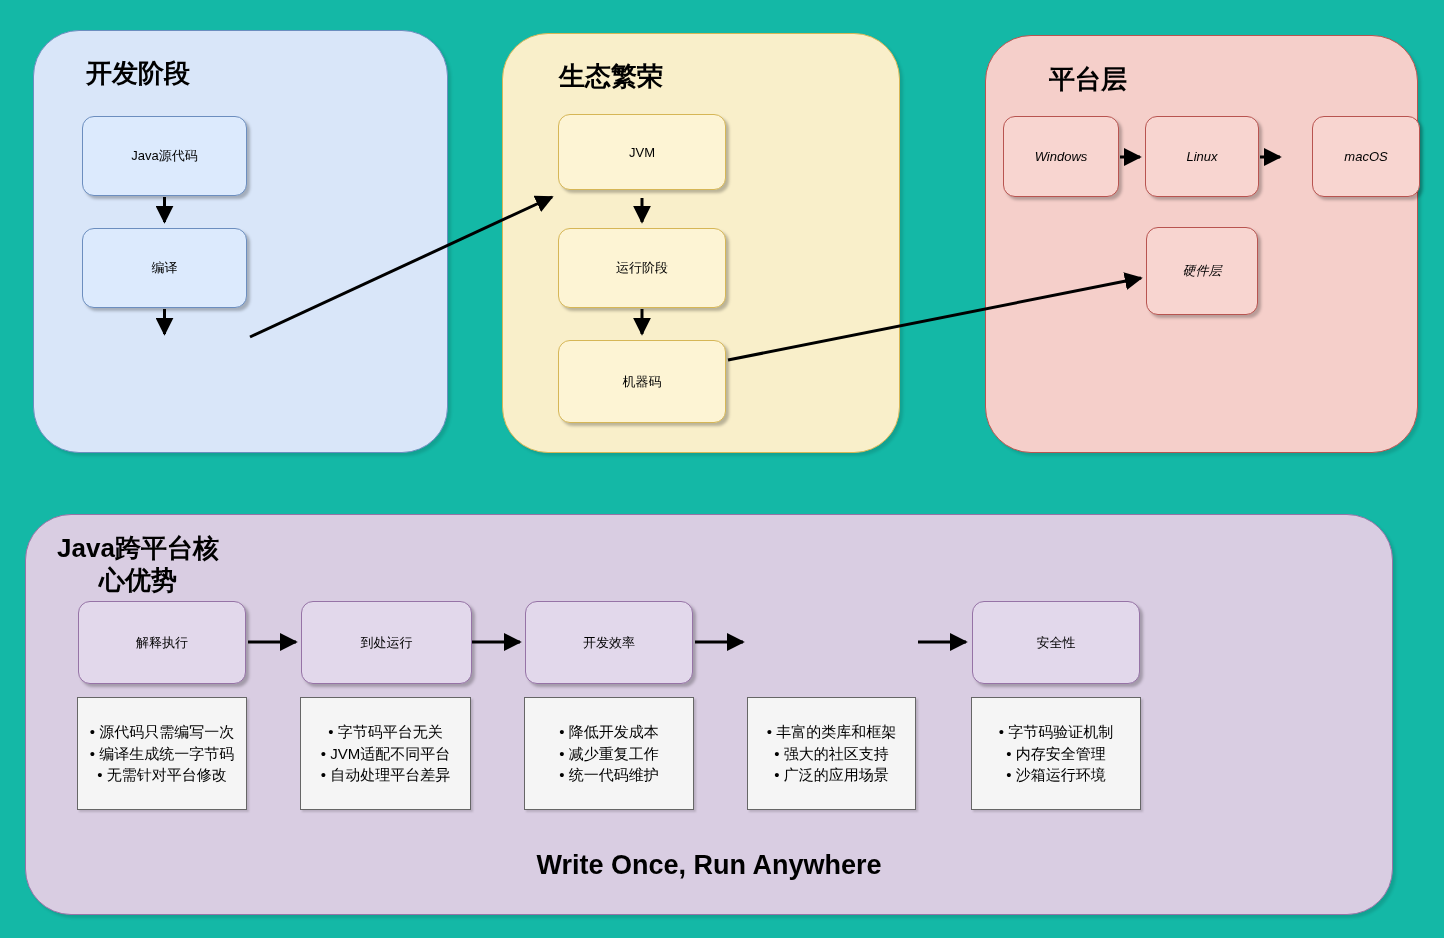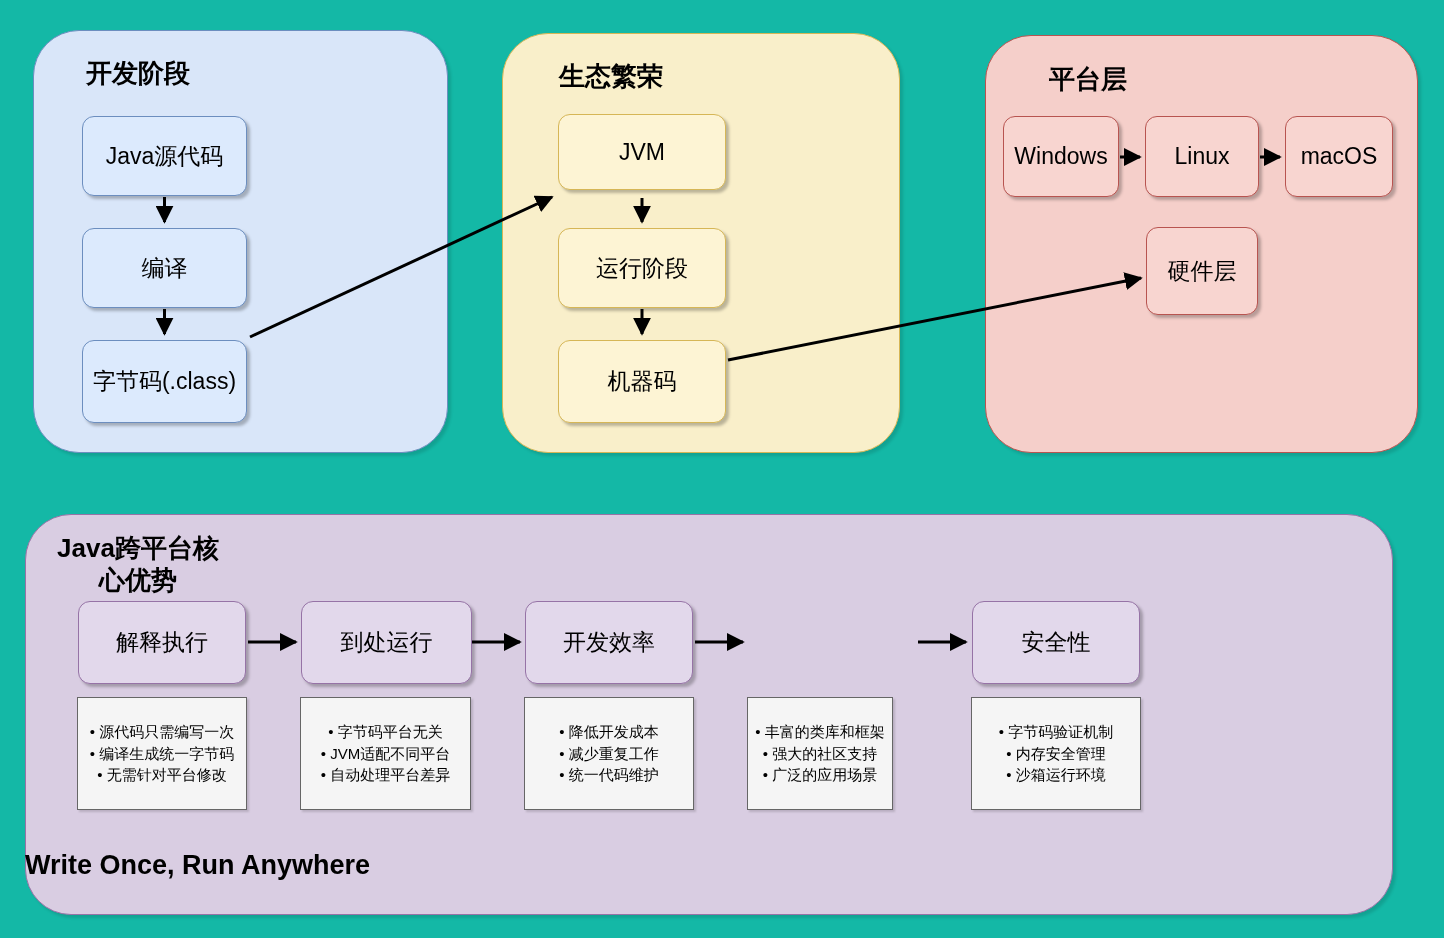--- a/index.html
+++ b/index.html
@@ -11,65 +11,64 @@
   .c-blue   { background:#d9e6f9; border-color:#6c8ebf; }
   .c-yellow { background:#f9efca; border-color:#d6b656; }
   .c-red    { background:#f5cfca; border-color:#b85450; }
   .c-purple { background:#d9cde2; border-color:#9673a6; }
 
   .ctitle { position:absolute; font-weight:bold; font-size:26px; line-height:30px; white-space:nowrap; }
   .ctitle-wrap { white-space:normal; text-align:center; line-height:32px; }
 
   .node { position:absolute; border:1px solid; border-radius:12px;
           display:flex; align-items:center; justify-content:center;
-          font-size:23px; text-align:center;
+          font-size:13px; text-align:center;
           box-shadow:3px 3px 3px rgba(0,0,0,0.25); }
   .n-blue   { background:#dcead e; }
   .n-blue   { background:#dceafd; border-color:#6c8ebf; }
   .n-yellow { background:#fdf4d4; border-color:#d6b656; }
-  .n-red    { background:#f8d5d0; border-color:#b85450; }
+  .n-red    { background:#f8d5d0; border-color:#b85450;font-style:italic; }
   .n-purple { background:#e2d8eb; border-color:#9673a6; }
 
   .note { position:absolute; background:#f5f5f5; border:1px solid #666666;
           display:flex; flex-direction:column; justify-content:center;
           text-align:center; font-size:15px; line-height:21.5px;
           box-shadow:2px 2px 2px rgba(0,0,0,0.15); }
 
   .slogan { position:absolute; left:25px; top:850px; width:1368px;
-            text-align:left; font-size:27px; font-weight:bold; }
+            text-align:center; font-size:27px; font-weight:bold; }
 
   #arrows { position:absolute; left:0; top:0; z-index:5; pointer-events:none; }
   .container, .node, .note, .ctitle, .slogan { z-index:2; }
   .container { z-index:1; }
 </style>
 </head>
 <body>
 
 <div id="canvas">
 
   <div class="container c-blue" style="left:33px; top:30px; width:415px; height:423px;"></div>
   <div class="ctitle" style="left:86px; top:58px;">开发阶段</div>
 
   <div class="node n-blue" style="left:82px; top:116px; width:165px; height:80px;">Java源代码</div>
   <div class="node n-blue" style="left:82px; top:228px; width:165px; height:80px;">编译</div>
-  <div class="node n-blue" style="left:82px; top:340px; width:165px; height:83px;">字节码(.class)</div>
 
   <div class="container c-yellow" style="left:502px; top:33px; width:398px; height:420px;"></div>
   <div class="ctitle" style="left:559px; top:61px;">生态繁荣</div>
 
   <div class="node n-yellow" style="left:558px; top:114px; width:168px; height:76px;">JVM</div>
   <div class="node n-yellow" style="left:558px; top:228px; width:168px; height:80px;">运行阶段</div>
   <div class="node n-yellow" style="left:558px; top:340px; width:168px; height:83px;">机器码</div>
 
   <div class="container c-red" style="left:985px; top:35px; width:433px; height:418px;"></div>
   <div class="ctitle" style="left:1049px; top:64px;">平台层</div>
 
   <div class="node n-red" style="left:1003px; top:116px; width:116px; height:81px;">Windows</div>
   <div class="node n-red" style="left:1145px; top:116px; width:114px; height:81px;">Linux</div>
-  <div class="node n-red" style="left:1285px; top:116px; width:108px; height:81px;border-radius:12px;">macOS</div>
+  <div class="node n-red" style="left:1312px; top:116px; width:108px; height:81px;border-radius:12px;">macOS</div>
   <div class="node n-red" style="left:1146px; top:227px; width:112px; height:88px;">硬件层</div>
 
   <div class="container c-purple" style="left:25px; top:514px; width:1368px; height:401px;"></div>
   <div class="ctitle ctitle-wrap" style="left:50px; top:532px; width:176px;">Java跨平台核心优势</div>
 
   <div class="node n-purple" style="left:78px; top:601px; width:168px; height:83px;">解释执行</div>
   <div class="node n-purple" style="left:301px; top:601px; width:171px; height:83px;">到处运行</div>
   <div class="node n-purple" style="left:525px; top:601px; width:168px; height:83px;">开发效率</div>
   <div class="node n-purple" style="left:972px; top:601px; width:168px; height:83px;">安全性</div>
 
@@ -81,21 +80,21 @@
   <div class="note" style="left:77px; top:697px; width:170px; height:113px;">
     <span>• 源代码只需编写一次</span>
     <span>• 编译生成统一字节码</span>
     <span>• 无需针对平台修改</span>
   </div>
   <div class="note" style="left:524px; top:697px; width:170px; height:113px;">
     <span>• 降低开发成本</span>
     <span>• 减少重复工作</span>
     <span>• 统一代码维护</span>
   </div>
-  <div class="note" style="left:747px; top:697px; width:146px; height:113px;">
+  <div class="note" style="left:747px; top:697px; width:169px; height:113px;">
     <span>• 丰富的类库和框架</span>
     <span>• 强大的社区支持</span>
     <span>• 广泛的应用场景</span>
   </div>
   <div class="note" style="left:971px; top:697px; width:170px; height:113px;">
     <span>• 字节码验证机制</span>
     <span>• 内存安全管理</span>
     <span>• 沙箱运行环境</span>
   </div>
 

